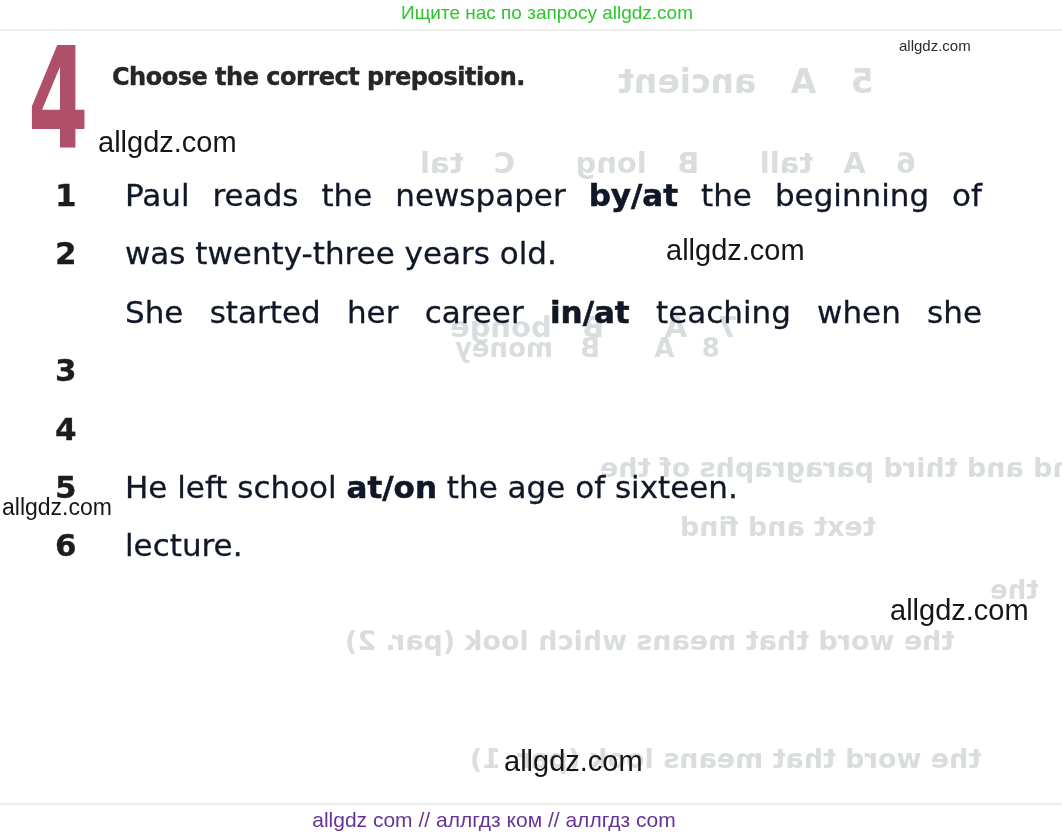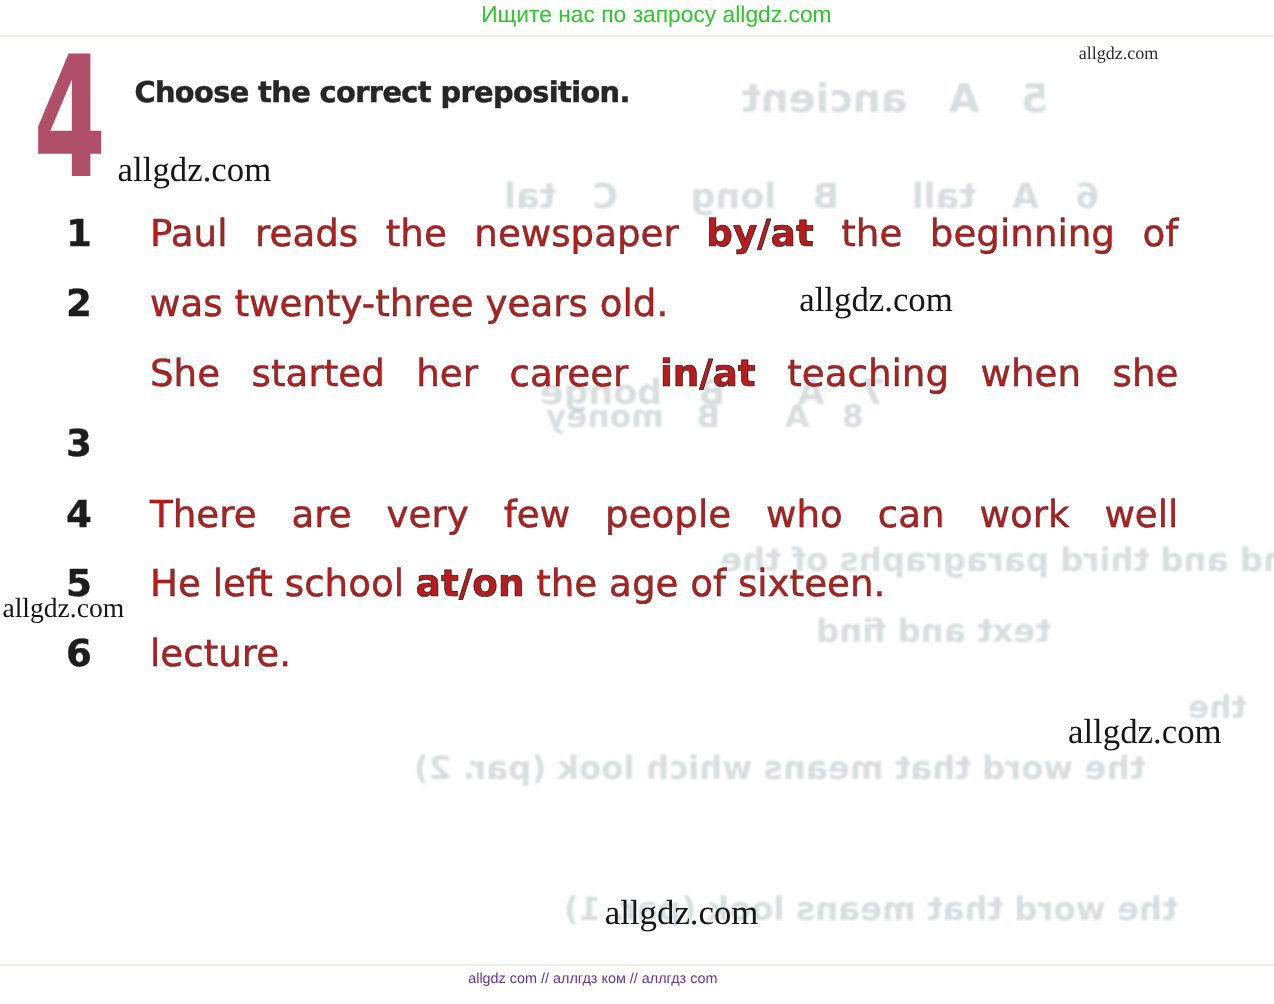--- a/index.html
+++ b/index.html
@@ -9,30 +9,30 @@
     font-family:"DejaVu Sans",sans-serif;
   }
   
   .banner{
     position:absolute;top:2px;left:16px;width:1062px;text-align:center;
     font-family:"Liberation Sans",sans-serif;font-size:19px;font-weight:400;
     color:var(--green,#2ec62e);
   }
   .footer{
     position:absolute;top:808px;left:0;width:988px;text-align:center;
-    font-family:"Liberation Sans",sans-serif;font-size:12px;
+    font-family:"Liberation Sans",sans-serif;font-size:21px;
     color:var(--purple,#663399);
   }
   .scan-edge{position:absolute;left:0;width:1062px;height:2px;background:#ededea;}
   .scan-edge.top{top:29px;}
   .scan-edge.bottom{top:803px;}
 
   
   .wm{
-    position:absolute;color:#161616;font-family:Liberation Serif, serif;
+    position:absolute;color:#161616;font-family:Liberation Sans, sans-serif;
     white-space:nowrap;
   }
   .wm-topright{left:899px;top:37px;font-size:15px;color:#2b2b2b;}
   .wm-under-title{left:98px;top:126px;font-size:29px;}
   .wm-midright{left:666px;top:234px;font-size:29px;}
   .wm-left{left:2px;top:494px;font-size:23px;}
   .wm-rightlower{left:890px;top:594px;font-size:29px;}
   .wm-bottomcenter{left:504px;top:745px;font-size:29px;}
 
   
@@ -46,21 +46,21 @@
     font-size:24px;font-weight:700;color:#262626;letter-spacing:-0.5px;
     -webkit-text-stroke:0.4px #262626;white-space:nowrap;
   }
   .items{position:absolute;left:55px;top:166px;width:940px;}
   .item{display:flex;align-items:flex-start;}
   .item .num{
     width:70px;flex:0 0 70px;font-size:31px;font-weight:700;color:#1d1d1d;
     line-height:58.4px;-webkit-text-stroke:0.3px #1d1d1d;
   }
   .item .item-text{
-    width:857px;flex:0 0 857px;font-size:31px;color:#b91c1c;
+    width:857px;flex:0 0 857px;font-size:31px;color:#0f172a;
     line-height:58.4px;-webkit-text-stroke:0.3px #1d1d1d;
   }
   .item .line{text-align:left;}
   .item .line.j{text-align:justify;text-align-last:justify;}
   .choice{font-weight:700;white-space:nowrap;-webkit-text-stroke:0.55px #141414;}
 
   
   .ghost{
     position:absolute;transform:scaleX(-1);white-space:pre;
     color:rgba(145,155,158,0.34);filter:blur(0.7px);font-weight:700;
@@ -121,21 +121,20 @@
         </div>
       </div>
       <div class="item">
         <div class="num">3</div>
         <div class="item-text">
         </div>
       </div>
       <div class="item">
         <div class="num">4</div>
         <div class="item-text">
-          <div class="line j"><span>There are very few people who can work well</span></div>
         </div>
       </div>
       <div class="item">
         <div class="num">5</div>
         <div class="item-text">
           <div class="line"><span>He left school </span><strong class="choice">at/on</strong><span> the age of sixteen.</span></div>
         </div>
       </div>
       <div class="item">
         <div class="num">6</div>

